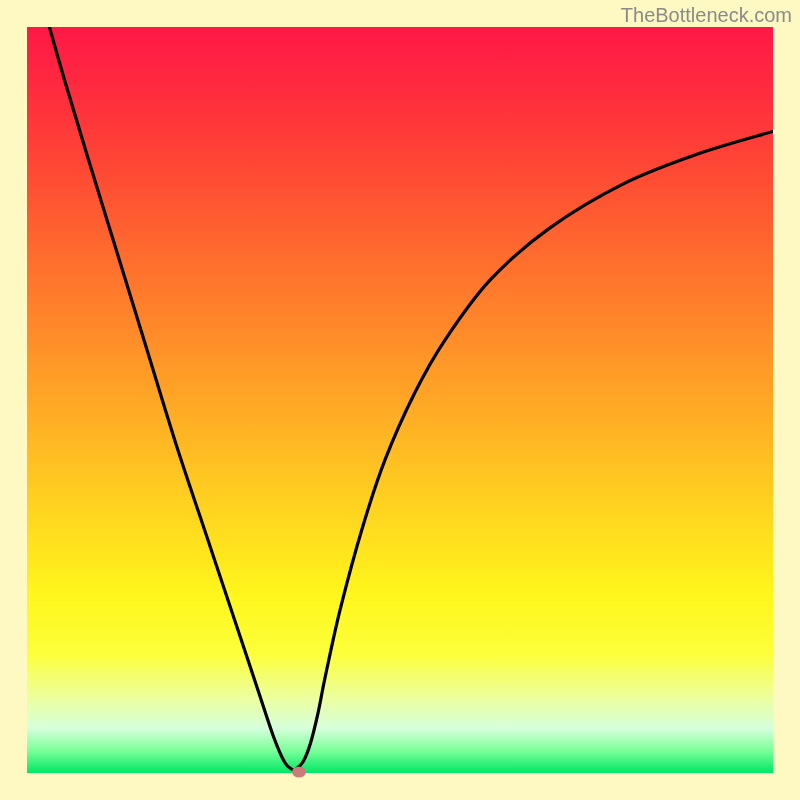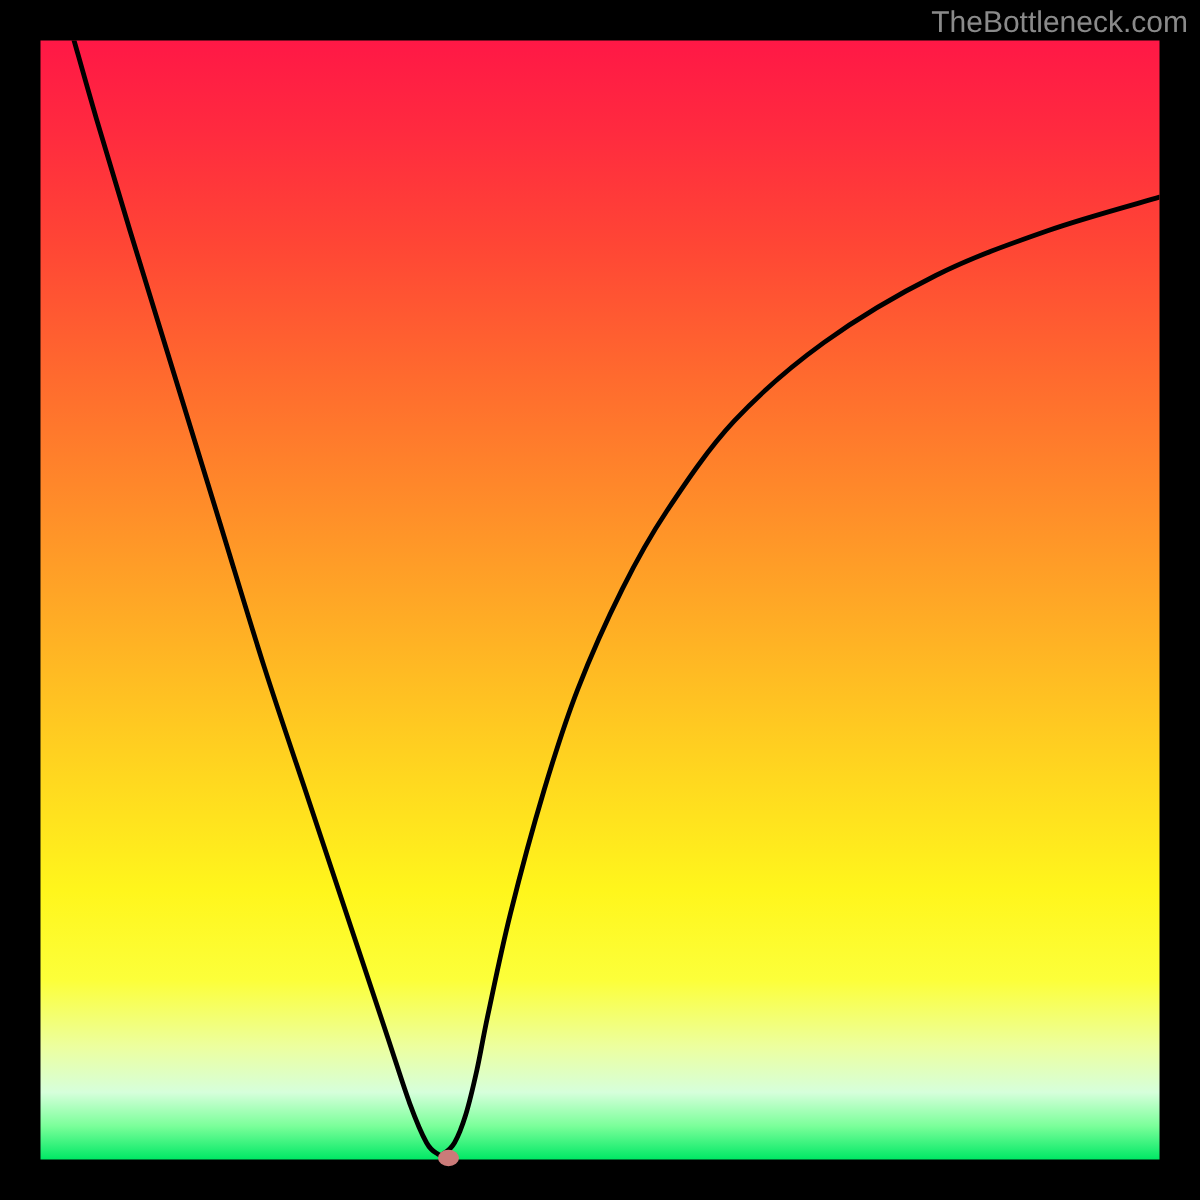--- a/index.html
+++ b/index.html
@@ -7,21 +7,21 @@
     padding: 0;
     width: 800px;
     height: 800px;
     overflow: hidden;
     font-family: Arial, sans-serif;
   }
   .chart-container {
     position: relative;
     width: 800px;
     height: 800px;
-    background: #000000;
+    background: #fef9c3;
   }
   .plot-area {
     position: absolute;
     left: 27px;
     top: 27px;
     width: 746px;
     height: 746px;
     background: linear-gradient(to bottom,
       #ff1846 0%,
       #ff2a3f 8%,

